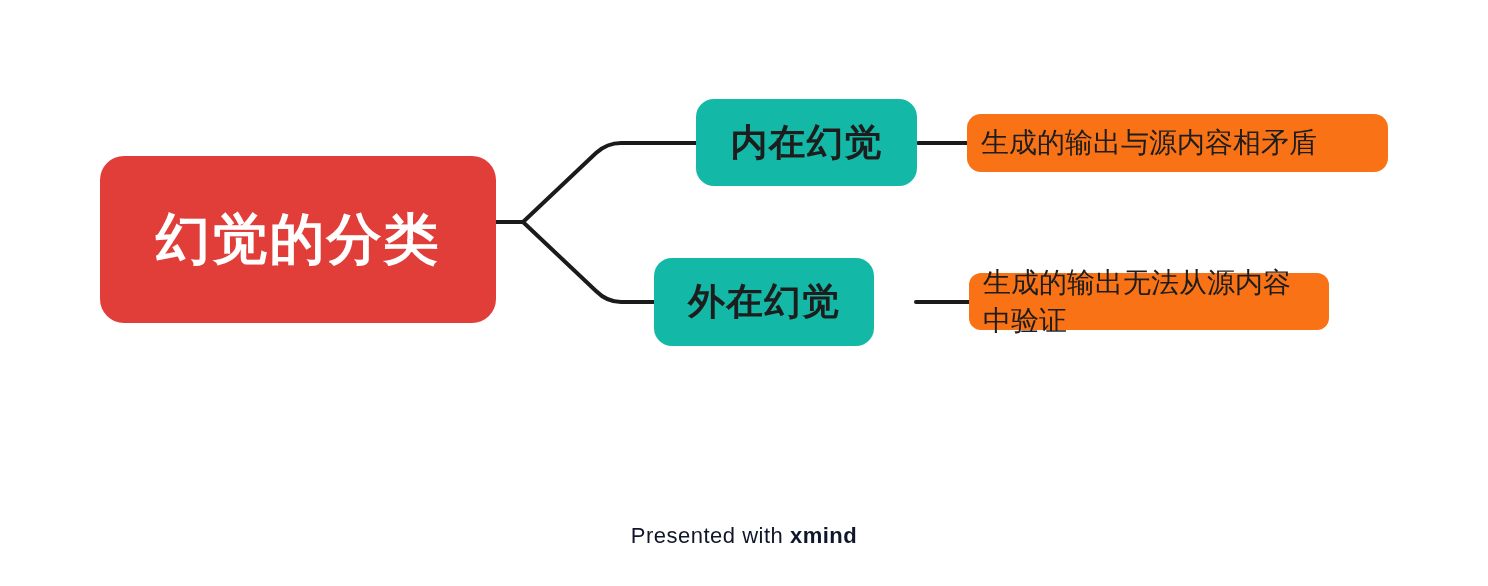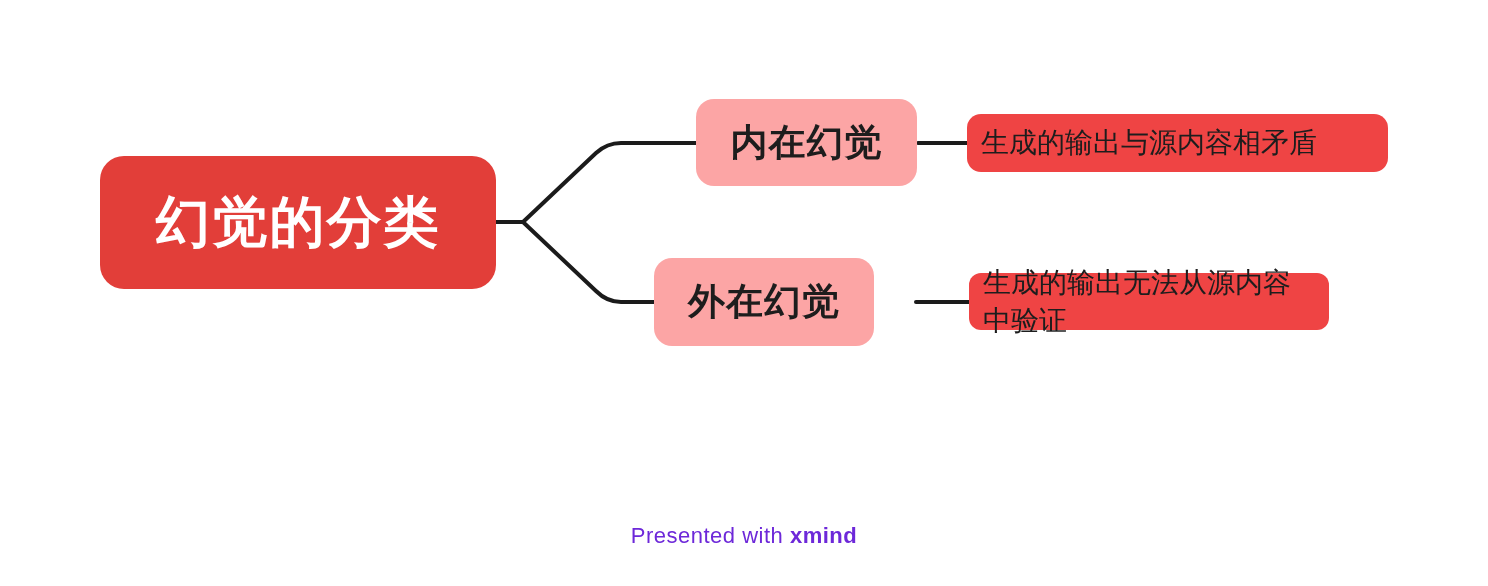--- a/index.html
+++ b/index.html
@@ -20,55 +20,55 @@
   }
   .node {
     position: absolute;
     display: flex;
     align-items: center;
     justify-content: center;
     cursor: default;
   }
   .root-node {
     left: 100px; top: 156px;
-    width: 396px; height: 133px;
+    width: 396px; height: 167px;
     background: #E23E39;
     border-radius: 24px;
     color: #ffffff;
     font-size: 55px;
     font-weight: 700;
     letter-spacing: 2px;
   }
   .branch-node {
-    background: #fca5a5;
+    background: #14b8a6;
     border-radius: 18px;
     color: #1D1D1D;
     font-size: 37px;
     font-weight: 700;
     letter-spacing: 1px;
   }
   .branch-intrinsic { left: 696px; top: 99px;  width: 221px; height: 87px; }
   .branch-extrinsic { left: 654px; top: 258px; width: 220px; height: 88px; }
   .leaf-node {
-    background: #ef4444;
+    background: #f97316;
     border-radius: 14px;
     color: #1D1D1D;
     font-size: 28px;
     font-weight: 400;
     justify-content: flex-start;
     padding: 0 14px;
   }
   .leaf-intrinsic { left: 967px; top: 114px; width: 421px; height: 58px; }
   .leaf-extrinsic { left: 969px; top: 273px; width: 360px; height: 57px; border-radius: 12px; }
   .credit {
     position: absolute;
     left: 0; right: 0;
     top: 523px;
     text-align: center;
-    color: #6d28d9;
+    color: #0f172a;
     font-size: 22px;
     letter-spacing: 0.5px;
   }
   .credit .brand { font-weight: 700; }
   .watermark {
     position: absolute;
     left: 1043px; top: 548px;
     width: 445px; height: 35px;
     background: #9D9D9D;
     color: #ffffff;

